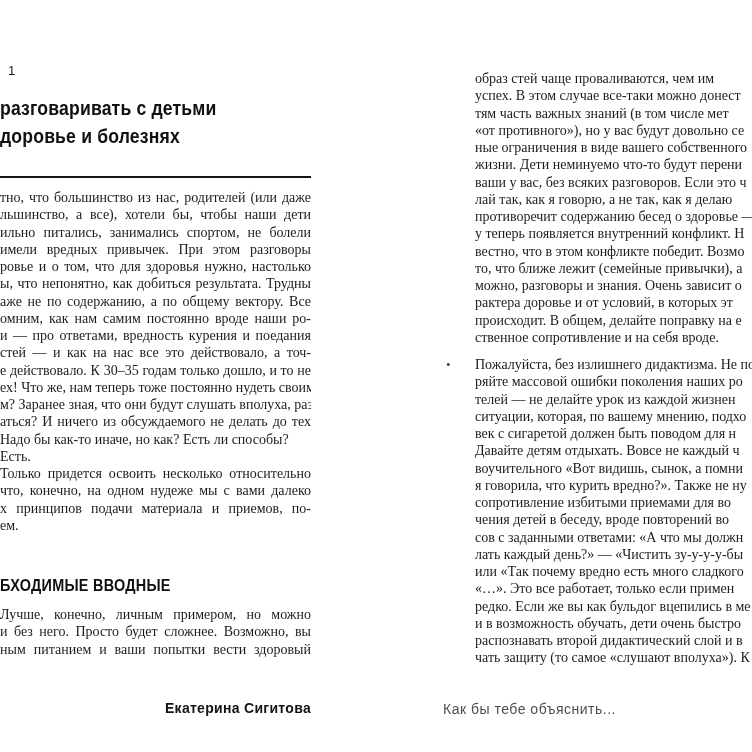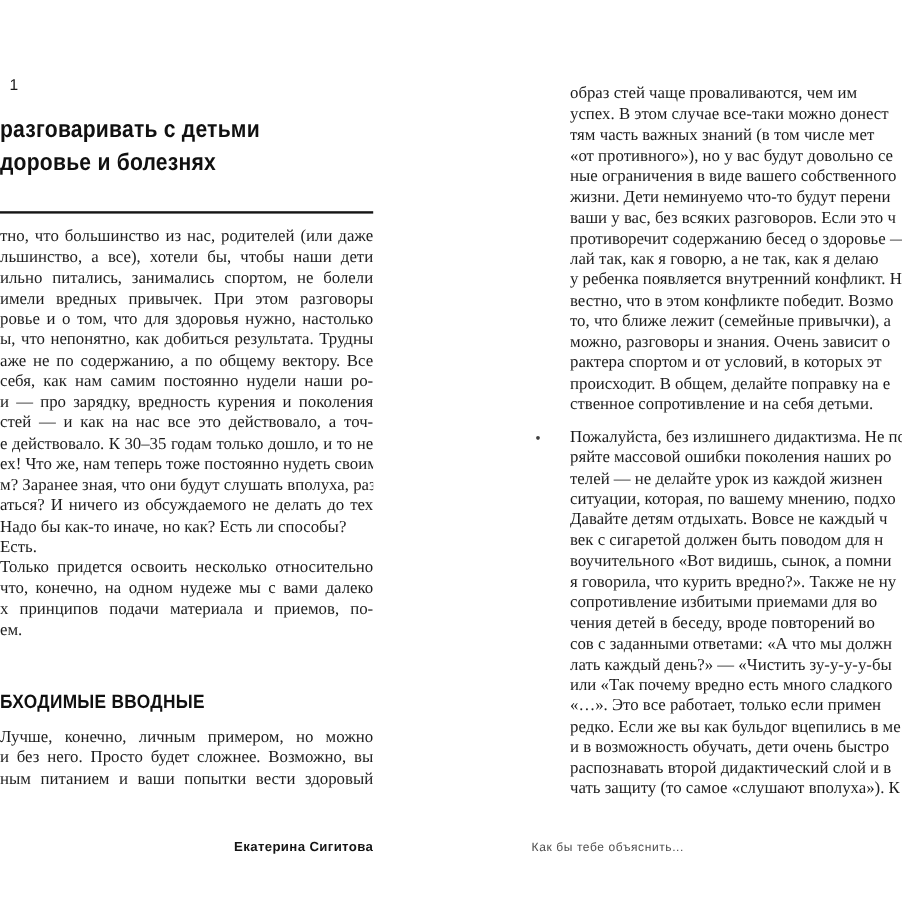--- a/index.html
+++ b/index.html
@@ -41,26 +41,26 @@
     transform:scaleX(0.9); transform-origin:0 50%; letter-spacing:0.3px;
   }
 
   .bullet-marker {
     left:446px; top:356px; height:17.25px; line-height:17.25px;
     font-size:13px; color:#3f3f3f;
   }
 
   .footer-author {
     left:0; top:700px; width:311px; text-align:right;
-    font-family:"Liberation Sans", sans-serif; font-size:11px; font-weight:700;
+    font-family:"Liberation Sans", sans-serif; font-size:14px; font-weight:700;
     letter-spacing:0.3px; color:#141414; white-space:nowrap;
   }
   .footer-booktitle {
     left:443px; top:701px;
-    font-family:"Liberation Sans", sans-serif; font-size:10px; font-weight:400;
+    font-family:"Liberation Sans", sans-serif; font-size:14px; font-weight:400;
     letter-spacing:0.5px; color:#4d4d4d; white-space:nowrap;
   }
 </style>
 </head>
 <body>
 
 <div>
   <div class="abs chapter-num">1</div>
 
   <div class="abs title">
@@ -71,22 +71,22 @@
   <div class="abs rule"></div>
 
   <div class="abs col-left" style="top:189px;">
       <div class="line just">тно, что большинство из нас, родителей (или даже</div>
       <div class="line just">льшинство, а все), хотели бы, чтобы наши дети</div>
       <div class="line just">ильно питались, занимались спортом, не болели</div>
       <div class="line just">имели вредных привычек. При этом разговоры</div>
       <div class="line just">ровье и о том, что для здоровья нужно, настолько</div>
       <div class="line just">ы, что непонятно, как добиться результата. Трудны</div>
       <div class="line just">аже не по содержанию, а по общему вектору. Все</div>
-      <div class="line just">себя, как нам самим постоянно нудели наши ро-</div>
-      <div class="line just">и — про зарядку, вредность курения и поколения</div>
+      <div class="line just">омним, как нам самим постоянно вроде наши ро-</div>
+      <div class="line just">и — про ответами, вредность курения и поедания</div>
       <div class="line just">стей — и как на нас все это действовало, а точ-</div>
       <div class="line just">е действовало. К 30–35 годам только дошло, и то не</div>
       <div class="line just">ех! Что же, нам теперь тоже постоянно нудеть своим</div>
       <div class="line just">м? Заранее зная, что они будут слушать вполуха, раз-</div>
       <div class="line just">аться? И ничего из обсуждаемого не делать до тех</div>
       <div class="line">Надо бы как-то иначе, но как? Есть ли способы?</div>
       <div class="line">Есть.</div>
       <div class="line just">Только придется освоить несколько относительно</div>
       <div class="line just">что, конечно, на одном нудеже мы с вами далеко</div>
       <div class="line just">х принципов подачи материала и приемов, по-</div>
@@ -106,40 +106,40 @@
 
 <div>
   <div class="abs col-right" style="top:70px;">
       <div class="line">образ стей чаще проваливаются, чем им</div>
       <div class="line">успех. В этом случае все-таки можно донест</div>
       <div class="line">тям часть важных знаний (в том числе мет</div>
       <div class="line">«от противного»), но у вас будут довольно се</div>
       <div class="line">ные ограничения в виде вашего собственного</div>
       <div class="line">жизни. Дети неминуемо что-то будут перени</div>
       <div class="line">ваши у вас, без всяких разговоров. Если это ч</div>
+      <div class="line">лай так, как я говорю, а не так, как я делаю</div>
       <div class="line">противоречит содержанию бесед о здоровье —</div>
-      <div class="line">лай так, как я говорю, а не так, как я делаю</div>
-      <div class="line">у ребенка появляется внутренний конфликт. Н</div>
+      <div class="line">у теперь появляется внутренний конфликт. Н</div>
       <div class="line">вестно, что в этом конфликте победит. Возмо</div>
       <div class="line">то, что ближе лежит (семейные привычки), а</div>
       <div class="line">можно, разговоры и знания. Очень зависит о</div>
-      <div class="line">рактера спортом и от условий, в которых эт</div>
+      <div class="line">рактера доровье и от условий, в которых эт</div>
       <div class="line">происходит. В общем, делайте поправку на е</div>
-      <div class="line">ственное сопротивление и на себя детьми.</div>
+      <div class="line">ственное сопротивление и на себя вроде.</div>
     </div>
 
   <div class="abs bullet-marker">•</div>
 
   <div class="abs col-right" style="top:356px;">
       <div class="line">Пожалуйста, без излишнего дидактизма. Не по</div>
       <div class="line">ряйте массовой ошибки поколения наших ро</div>
       <div class="line">телей — не делайте урок из каждой жизнен</div>
       <div class="line">ситуации, которая, по вашему мнению, подхо</div>
+      <div class="line">век с сигаретой должен быть поводом для н</div>
       <div class="line">Давайте детям отдыхать. Вовсе не каждый ч</div>
-      <div class="line">век с сигаретой должен быть поводом для н</div>
       <div class="line">воучительного «Вот видишь, сынок, а помни</div>
       <div class="line">я говорила, что курить вредно?». Также не ну</div>
       <div class="line">сопротивление избитыми приемами для во</div>
       <div class="line">чения детей в беседу, вроде повторений во</div>
       <div class="line">сов с заданными ответами: «А что мы должн</div>
       <div class="line">лать каждый день?» — «Чистить зу-у-у-у-бы</div>
       <div class="line">или «Так почему вредно есть много сладкого</div>
       <div class="line">«…». Это все работает, только если примен</div>
       <div class="line">редко. Если же вы как бульдог вцепились в ме</div>
       <div class="line">и в возможность обучать, дети очень быстро </div>

